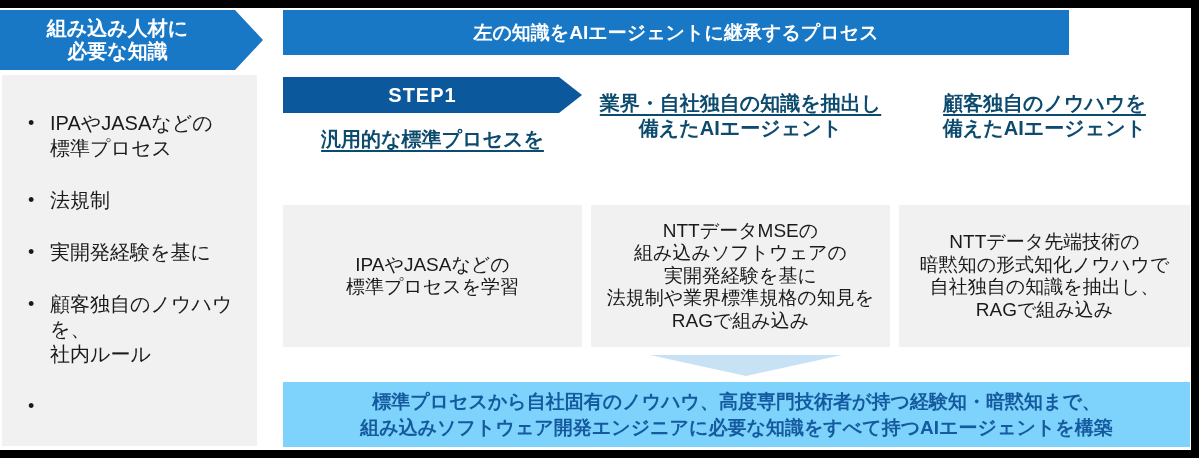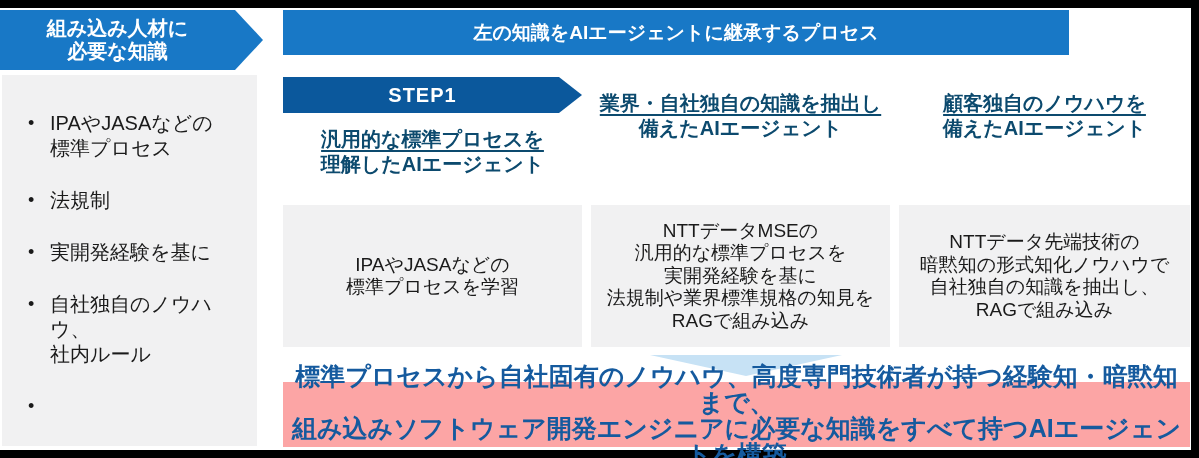--- a/index.html
+++ b/index.html
@@ -74,23 +74,23 @@
   
   .down-triangle{
     position:absolute;left:650px;top:355px;width:192px;height:21px;
     background:#c7e2f5;
     clip-path:polygon(0 0,100% 0,50% 100%);
   }
 
   
   .conclusion{
     position:absolute;left:283px;top:382px;width:907px;height:65px;
-    background:#fca5a5;
+    background:#7dd3fc;
     display:flex;align-items:center;justify-content:center;
-    text-align:center;color:#155a9e;font-weight:bold;font-size:25px;line-height:26px;
+    text-align:center;color:#155a9e;font-weight:bold;font-size:19px;line-height:26px;
     white-space:pre-line;
   }
 </style>
 </head>
 <body>
 
 <div class="canvas">
 
   <div class="bar-top"></div>
   <div class="bar-bottom"></div>
@@ -110,56 +110,55 @@
     <div class="k-item">
       <span class="k-bullet">•</span>
       <span class="k-text">法規制</span>
     </div>
     <div class="k-item">
       <span class="k-bullet">•</span>
       <span class="k-text">実開発経験を基に</span>
     </div>
     <div class="k-item">
       <span class="k-bullet">•</span>
-      <span class="k-text">自社独自のノウハウ、
+      <span class="k-text">顧客独自のノウハウを、
 社内ルール</span>
     </div>
     <div class="k-item">
       <span class="k-bullet">•</span>
     </div>
   </div>
 
   <div class="proc-header">
     <span>左の知識をAIエージェントに継承するプロセス</span>
   </div>
 
   <div class="steps">
 
     <div class="step-col">
       <div class="step-banner">
         <span>STEP1</span>
       </div>
       <div class="step-title">
         <span class="u">汎用的な標準プロセスを</span><br>
-        <span>理解したAIエージェント</span>
       </div>
       <div class="step-body">
         <span>IPAやJASAなどの
 標準プロセスを学習</span>
       </div>
     </div>
 
     <div class="step-col">
       <div class="step-title">
         <span class="u">業界・自社独自の知識を抽出し</span><br>
         <span>備えたAIエージェント</span>
       </div>
       <div class="step-body">
         <span>NTTデータMSEの
-汎用的な標準プロセスを
+組み込みソフトウェアの
 実開発経験を基に
 法規制や業界標準規格の知見を
 RAGで組み込み</span>
       </div>
     </div>
 
     <div class="step-col">
       <div class="step-title">
         <span class="u">顧客独自のノウハウを</span><br>
         <span>備えたAIエージェント</span>

